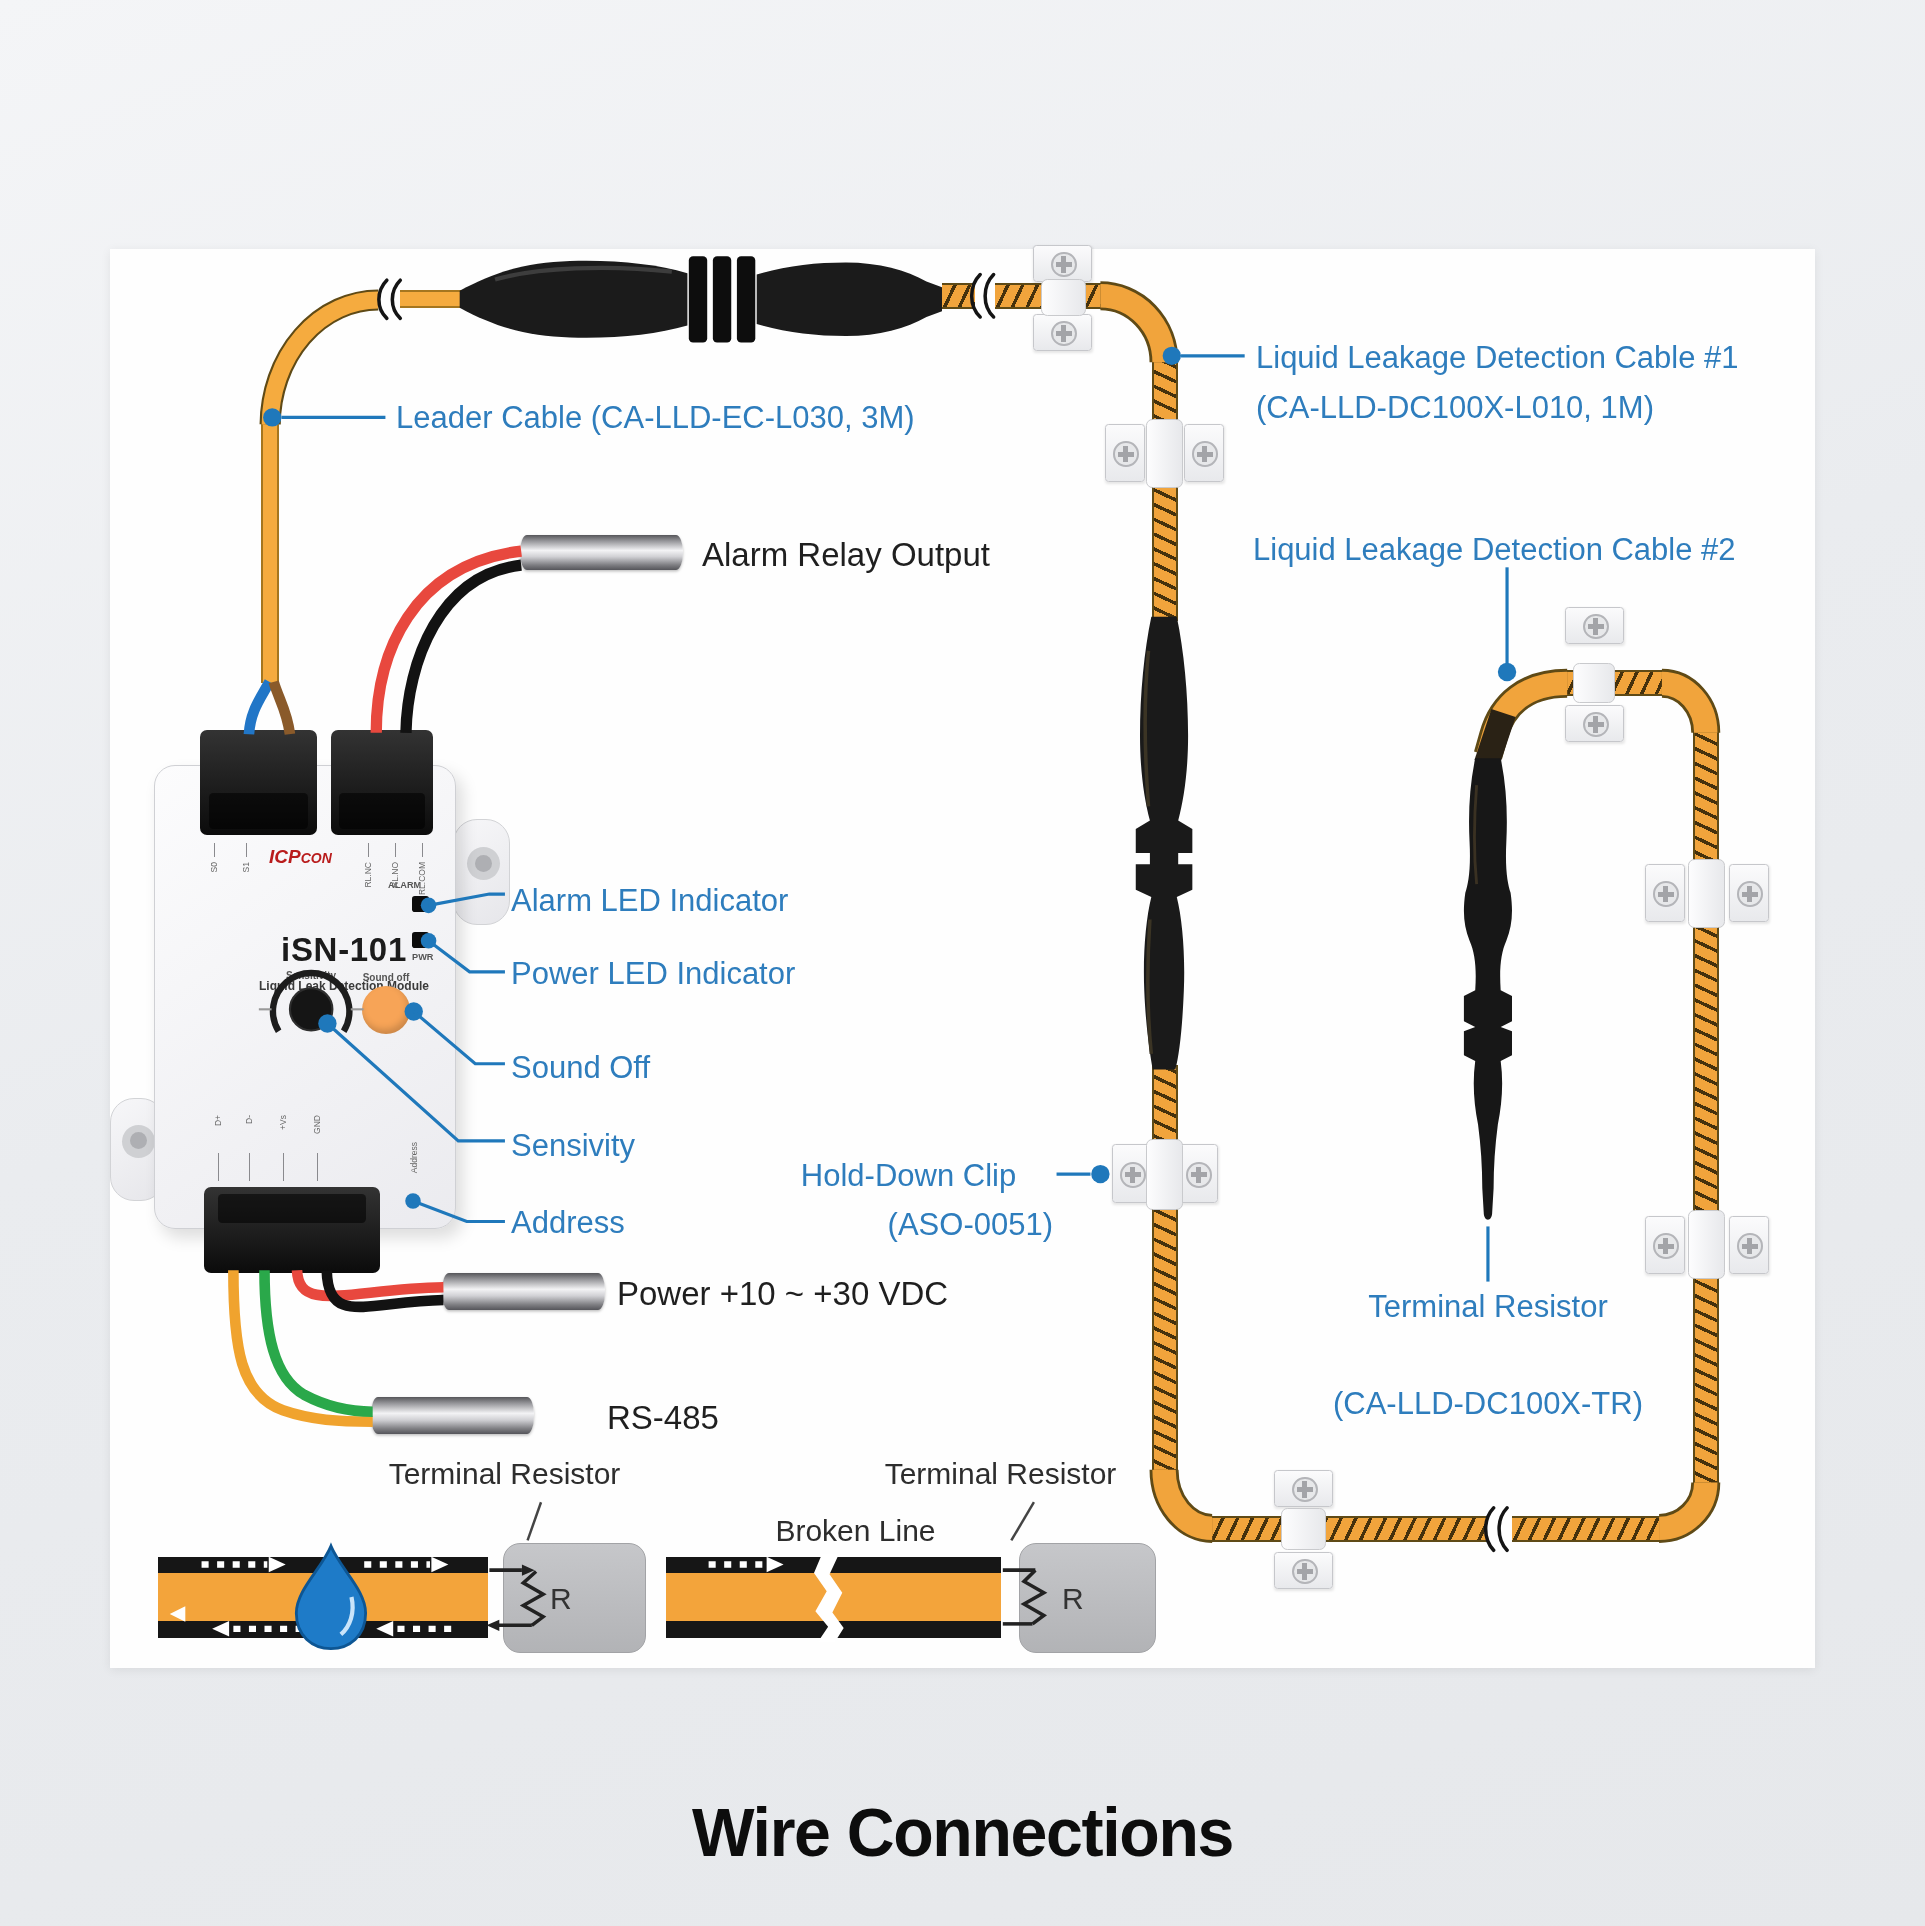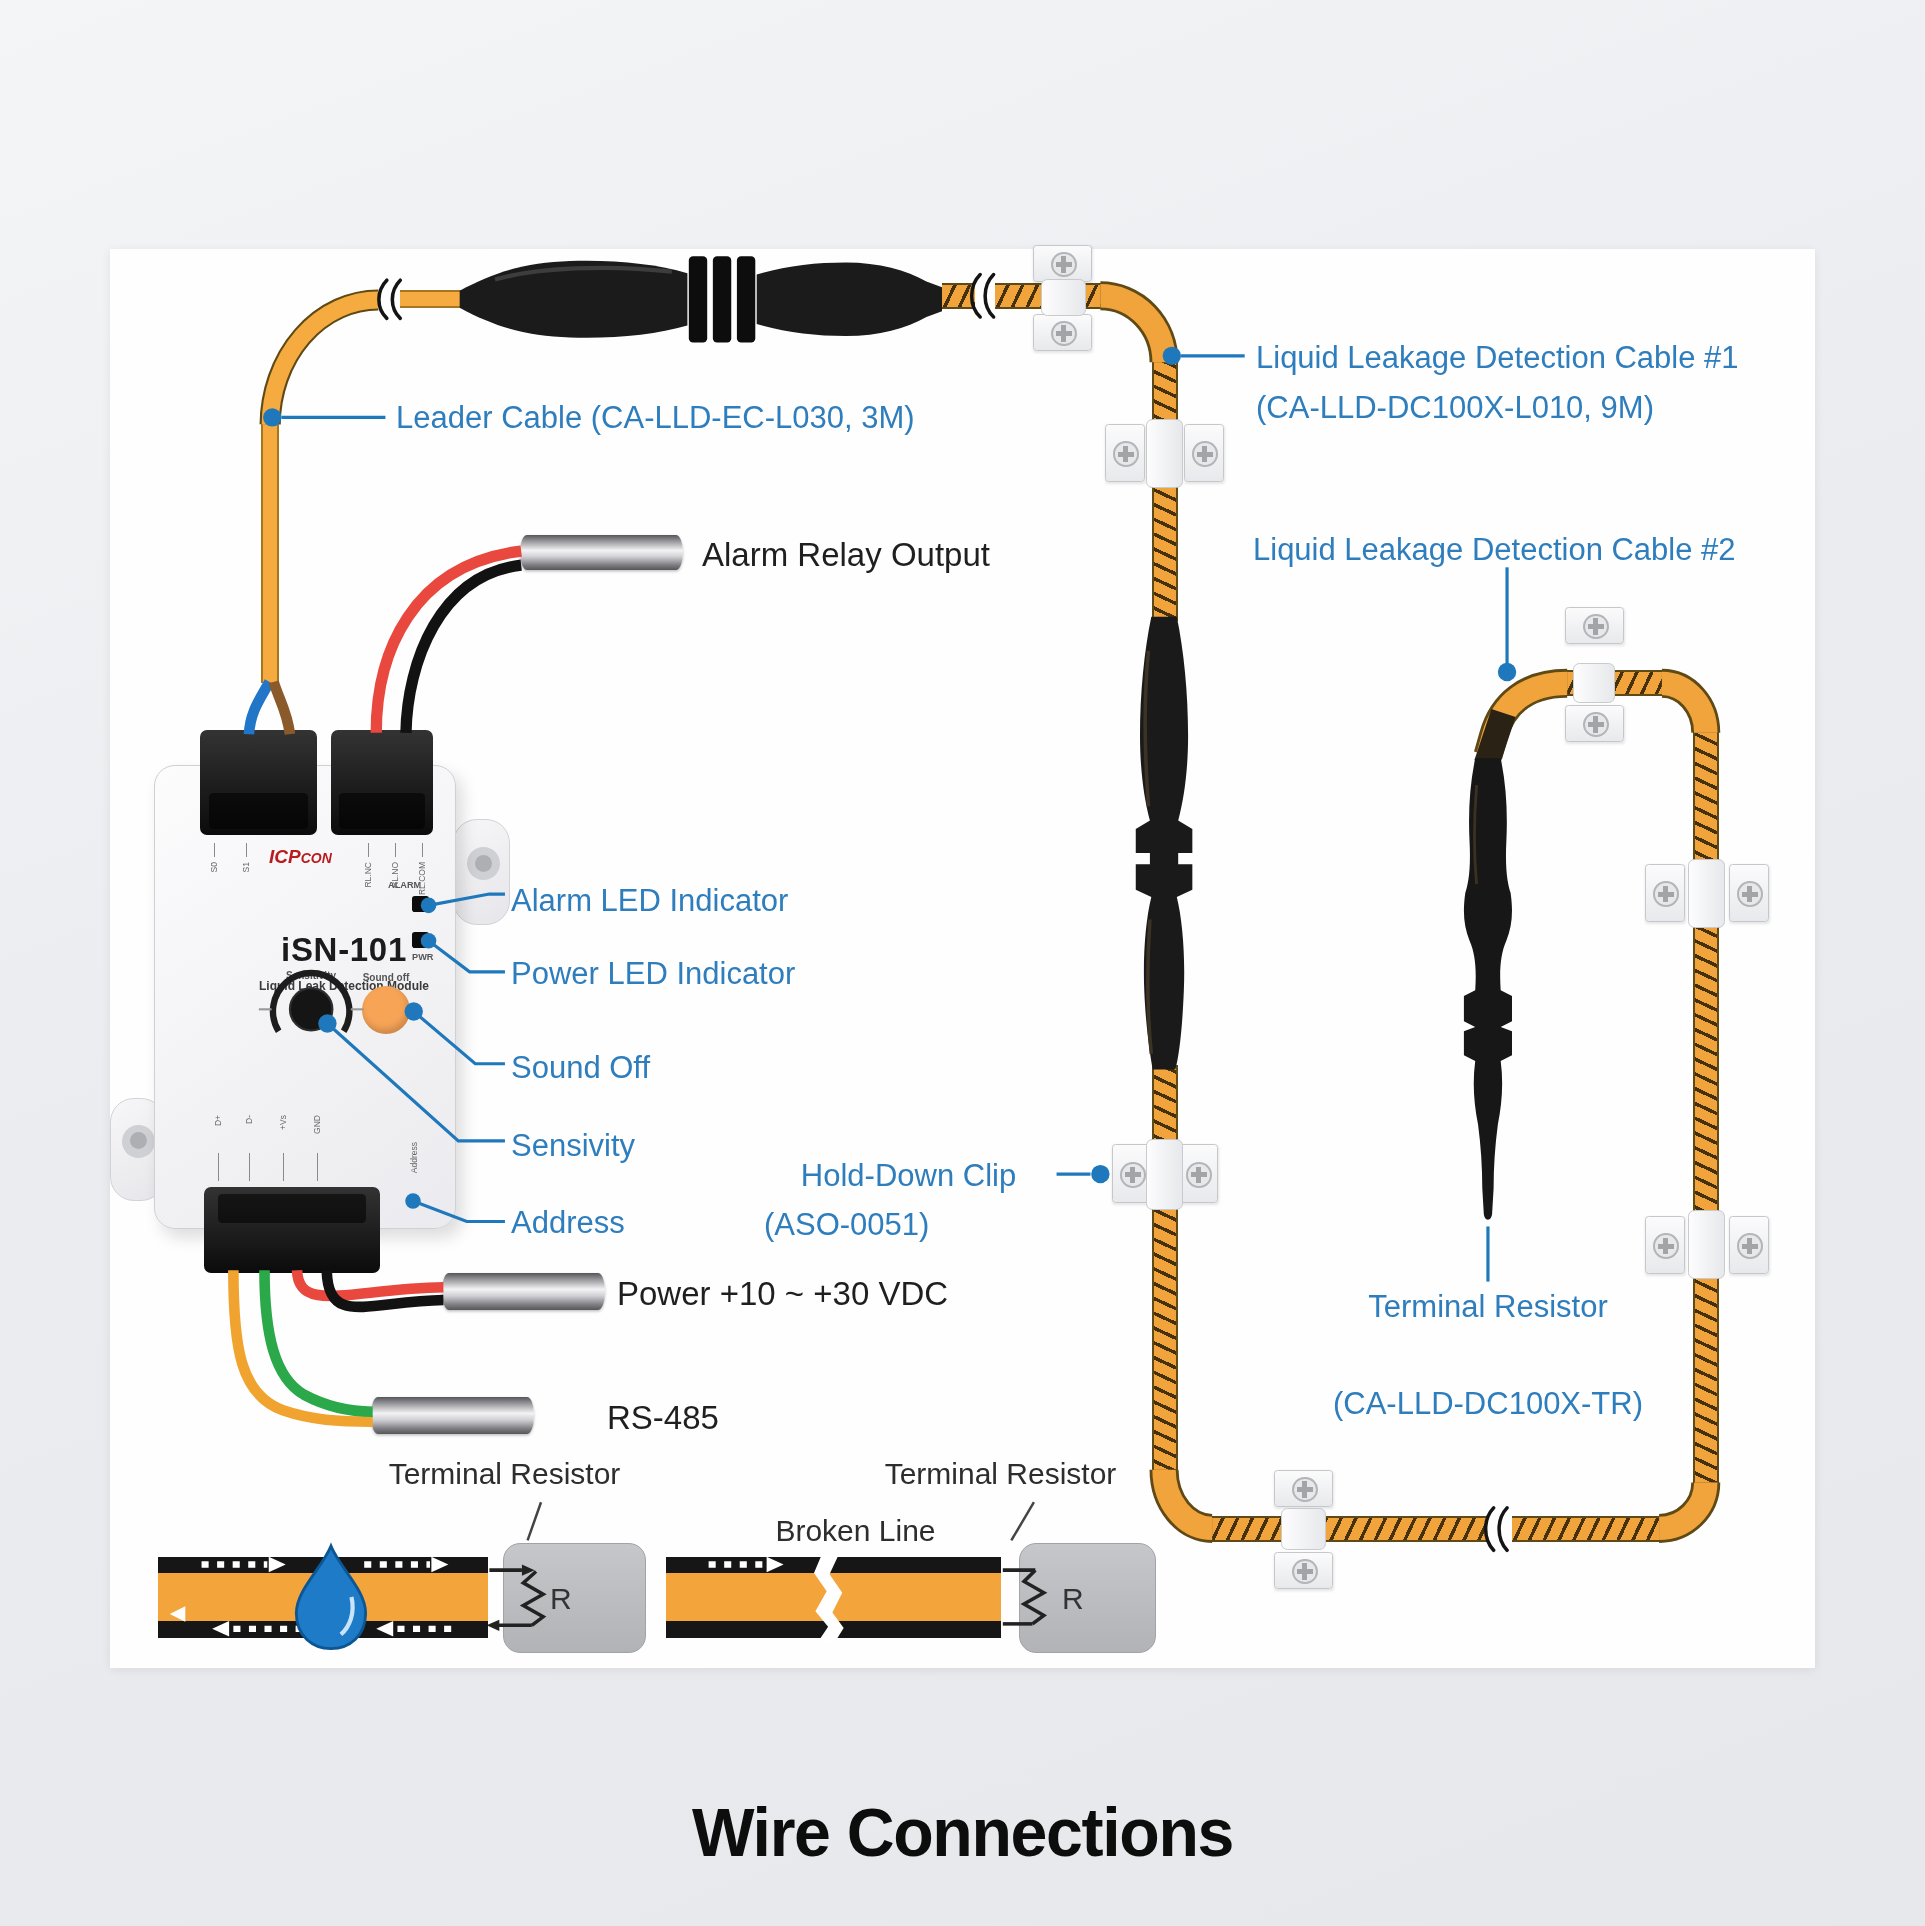--- a/index.html
+++ b/index.html
@@ -334,30 +334,30 @@
   </g>
   <g stroke="#222" stroke-width="5" fill="none">
     <path d="M1418,2220 H1464"></path>
     <path d="M1464,2220 L1448,2236 L1476,2252 L1448,2268 L1476,2284 L1460,2296"></path>
     <path d="M1460,2296 H1418"></path>
   </g>
 </svg>
 
 <div class="lbl-blue" style="left:396px;top:400px;">Leader Cable (CA-LLD-EC-L030, 3M)</div>
 <div class="lbl-blue" style="left:1256px;top:340px;">Liquid Leakage Detection Cable #1</div>
-<div class="lbl-blue" style="left:1256px;top:390px;">(CA-LLD-DC100X-L010, 9M)</div>
+<div class="lbl-blue" style="left:1256px;top:390px;">(CA-LLD-DC100X-L010, 1M)</div>
 <div class="lbl-blue" style="left:1253px;top:532px;">Liquid Leakage Detection Cable #2</div>
 <div class="lbl-black" style="left:702px;top:536px;">Alarm Relay Output</div>
 <div class="lbl-blue" style="left:511px;top:883px;">Alarm LED Indicator</div>
 <div class="lbl-blue" style="left:511px;top:956px;">Power LED Indicator</div>
 <div class="lbl-blue" style="left:511px;top:1050px;">Sound Off</div>
 <div class="lbl-blue" style="left:511px;top:1128px;">Sensivity</div>
 <div class="lbl-blue" style="left:511px;top:1205px;">Address</div>
 <div class="lbl-blue" style="left:764px;top:1158px;width:289px;text-align:center;">Hold-Down Clip</div>
-<div class="lbl-blue" style="left:764px;top:1207px;width:289px;">(ASO-0051)</div>
+<div class="lbl-blue" style="left:764px;top:1207px;width:289px;text-align:right;">(ASO-0051)</div>
 <div class="lbl-blue" style="left:1317px;top:1289px;width:342px;text-align:center;">Terminal Resistor</div>
 <div class="lbl-blue" style="left:1317px;top:1386px;width:342px;text-align:center;">(CA-LLD-DC100X-TR)</div>
 <div class="lbl-black" style="left:617px;top:1275px;">Power +10 ~ +30 VDC</div>
 <div class="lbl-black" style="left:607px;top:1399px;">RS-485</div>
 
 <div class="lbl-diag" style="left:363px;top:1457px;width:283px;">Terminal Resistor</div>
 <div class="lbl-diag" style="left:859px;top:1457px;width:283px;">Terminal Resistor</div>
 <div class="lbl-diag" style="left:714px;top:1514px;width:283px;">Broken Line</div>
 <div class="rlab" style="left:550px;top:1582px;">R</div>
 <div class="rlab" style="left:1062px;top:1582px;">R</div>

